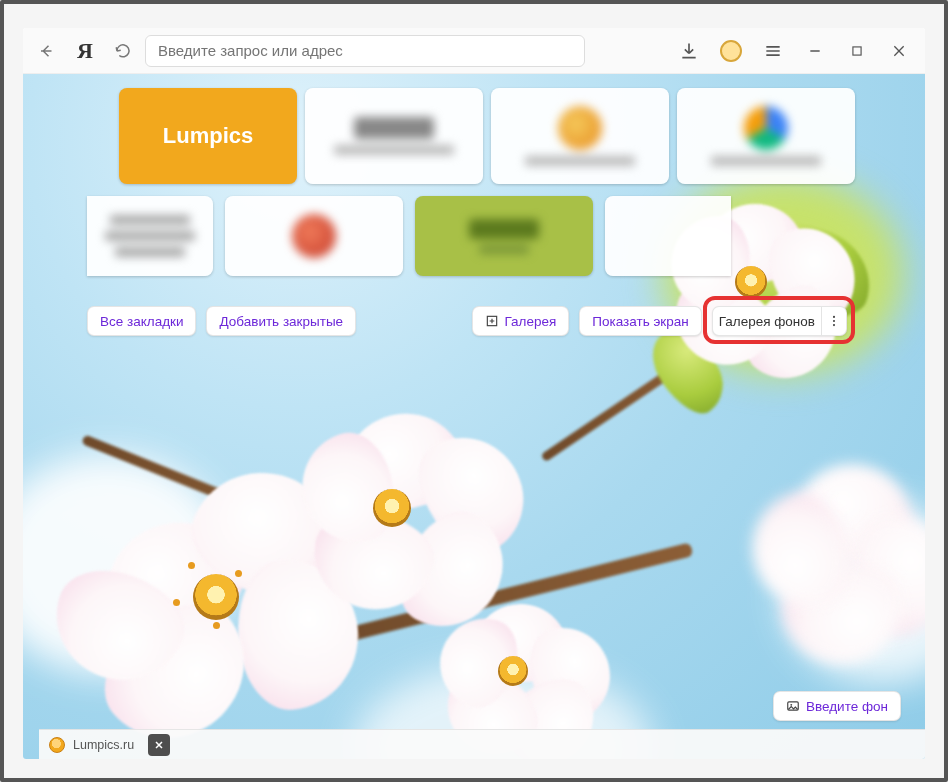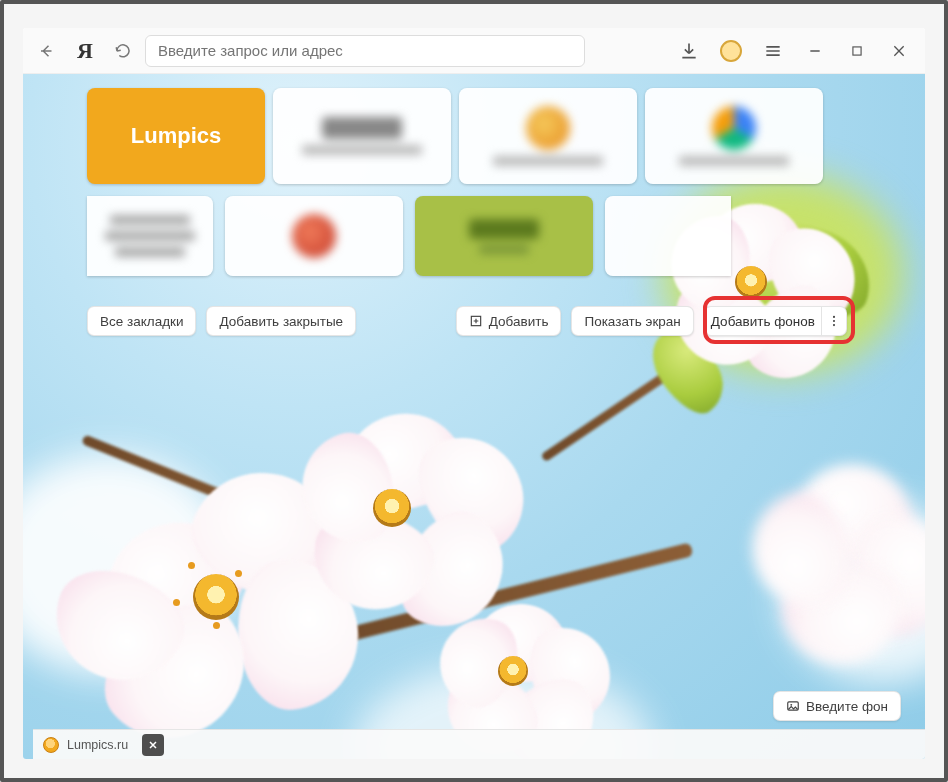--- a/index.html
+++ b/index.html
@@ -24,45 +24,45 @@
   .bg-sky { position:absolute; inset:0; background: radial-gradient(circle at 30% 10%, #dff2fb 0%, #bfe4f5 30%, #a9d9ef 55%, #8fcce8 100%); }
   .petal { position:absolute; background: radial-gradient(circle at 40% 40%, #ffffff 0%, #fdf6f8 55%, #f7d9e8 100%); border-radius: 50% 50% 48% 52% / 60% 60% 40% 40%; filter: blur(1px); }
   .center { position:absolute; background: radial-gradient(circle at 50% 45%, #fff2b0 0 25%, #f4b82e 26% 60%, #b57a18 61% 100%); border-radius:50%; }
   .stamen { position:absolute; border-radius:50%; background:#e79b1f; }
   .branch { position:absolute; background: linear-gradient(90deg, #6f4a2a, #8c5e36); border-radius: 6px; filter: blur(1.5px); transform-origin: left center; }
   .leaf { position:absolute; background: radial-gradient(circle at 30% 30%, #d8ea7c, #a9cc3e 60%, #7fa52a 100%); border-radius: 60% 40% 55% 45% / 50% 60% 40% 50%; filter: blur(1.5px); }
   .blur-blob { position:absolute; border-radius:50%; filter: blur(18px); }
 
   
   .tiles-wrap { position:absolute; top: 14px; left: 64px; width: 760px; }
-  .tiles { display: grid; grid-template-columns: repeat(4, 178px); gap: 8px; }
+  .tiles { display: grid; grid-template-columns: repeat(4, 178px); gap: 8px; margin-left: 32px; }
   .tile { height: 96px; border-radius: 8px; background: #ffffffee; box-shadow: 0 1px 3px rgba(0,0,0,.2); display:flex; align-items:center; justify-content:center; position:relative; overflow:hidden; }
   .tile.orange { background:#f2a81d; color:#fff; font-size:22px; font-weight:bold; }
   .tile .blur-content { font-size: 18px; color:#888; filter: blur(5px); display:flex; flex-direction:column; align-items:center; gap:6px; }
   .tile .blur-icon { width:44px; height:44px; border-radius:50%; }
   .tiles-row2 { margin-top: 12px; display:grid; grid-template-columns: 126px 178px 178px 126px; gap: 12px; }
   .tile.sm { height: 80px; }
   .tile.green { background:#a8c047; }
   .tile.half-r { border-top-left-radius: 0; border-bottom-left-radius: 0; }
   .tile.half-l { border-top-right-radius: 0; border-bottom-right-radius: 0; }
 
   
   .actions { position:absolute; top: 232px; left: 64px; width: 760px; display:flex; gap: 10px; align-items:center; }
-  .chip { background: #fff; border: 1px solid rgba(0,0,0,.1); border-radius: 7px; padding: 6px 12px; font-size: 13.5px; color:#404040; display:flex; align-items:center; gap:6px; height: 30px; box-shadow: 0 1px 2px rgba(0,0,0,.1); }
+  .chip { background: #fff; border: 1px solid rgba(0,0,0,.1); border-radius: 7px; padding: 6px 12px; font-size: 13.5px; color:#6d28d9; display:flex; align-items:center; gap:6px; height: 30px; box-shadow: 0 1px 2px rgba(0,0,0,.1); }
   .chip svg { width:14px; height:14px; }
   .chip-inner { display:flex; align-items:center; gap:6px; padding: 0 6px; height:100%; }
   .chip-group { background:#fff; border:1px solid rgba(0,0,0,.1); border-radius:7px; display:flex; align-items:stretch; height:30px; box-shadow: 0 1px 2px rgba(0,0,0,.1); }
   .chip-group .sep { width:1px; background:#e4e4e4; }
   .dots { width: 24px; display:flex; align-items:center; justify-content:center; }
   .flex-spacer { flex:1; }
   .highlight-ring { position:absolute; border: 4px solid #e63232; border-radius: 12px; pointer-events:none; }
 
   
   .show-bg { position:absolute; right: 24px; bottom: 38px; }
-  .taskbar { position:absolute; bottom:0; left:10px; right:0; height:30px; background: rgba(250,250,250,0.94); border-top:1px solid rgba(0,0,0,.08); display:flex; align-items:center; padding: 0 10px; gap:8px; }
+  .taskbar { position:absolute; bottom:0; left:16px; right:0; height:30px; background: rgba(250,250,250,0.94); border-top:1px solid rgba(0,0,0,.08); display:flex; align-items:center; padding: 0 10px; gap:8px; }
   .tab-fav { width:16px; height:16px; border-radius:50%; background: radial-gradient(circle at 45% 40%, #ffd47a 0 40%, #f2a81d 41% 100%); border:1px solid #c97f12; }
   .tab-label { font-size:12.5px; color:#555; }
   .tab-close { width:22px; height:22px; border-radius:4px; background:#4e4e4e; color:#fff; display:flex; align-items:center; justify-content:center; margin-left:6px; }
   .tab-close svg { width:12px; height:12px; }
 </style>
 </head>
 <body>
 
 <div class="frame">
   <div class="window">
@@ -228,28 +228,28 @@
           </div>
         <div class="chip">
             <span>Добавить закрытые</span>
           </div>
         <div class="flex-spacer"></div>
         <div class="chip">
           <svg viewBox="0 0 24 24">
               <rect x="4" y="4" width="16" height="16" fill="none" stroke="#444" stroke-width="2"></rect>
               <path stroke="#444" stroke-width="2" d="M12 8v8M8 12h8"></path>
             </svg>
-          <span>Добавить</span>
+          <span>Галерея</span>
         </div>
         <div class="chip">
             <span>Показать экран</span>
           </div>
         <div class="chip-group">
           <div class="chip-inner">
-            <span style="font-size:13.5px;color:#333;">Добавить фонов</span>
+            <span style="font-size:13.5px;color:#333;">Галерея фонов</span>
           </div>
           <div class="sep"></div>
           <div class="dots">
             <svg viewBox="0 0 24 24" width="14" height="14">
                 <circle cx="12" cy="5" r="1.8" fill="#444"></circle>
                 <circle cx="12" cy="12" r="1.8" fill="#444"></circle>
                 <circle cx="12" cy="19" r="1.8" fill="#444"></circle>
               </svg>
           </div>
         </div>

